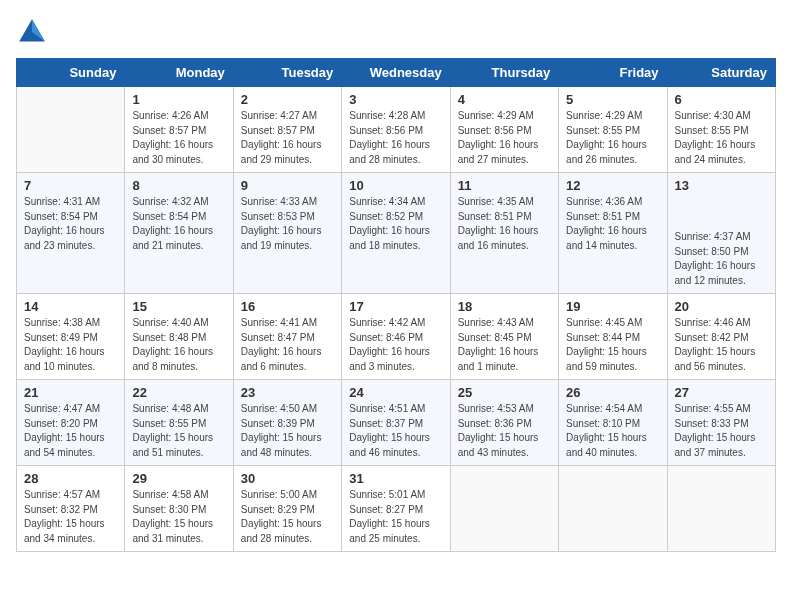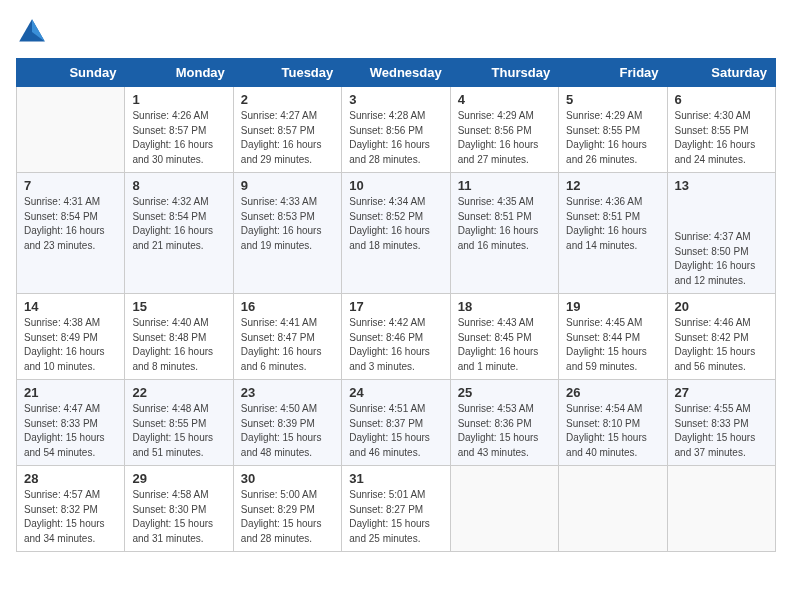--- a/index.html
+++ b/index.html
@@ -258,21 +258,21 @@
           <span class="day-num">20</span>
           <div class="day-info" style="white-space: pre-line;">Sunrise: 4:46 AM
 Sunset: 8:42 PM
 Daylight: 15 hours and 56 minutes.</div>
         </td>
       </tr>
       <tr>
         <td>
           <span class="day-num">21</span>
           <div class="day-info" style="white-space: pre-line;">Sunrise: 4:47 AM
-Sunset: 8:33 PM
+Sunset: 8:20 PM
 Daylight: 15 hours and 54 minutes.</div>
         </td>
         <td>
           <span class="day-num">22</span>
           <div class="day-info" style="white-space: pre-line;">Sunrise: 4:48 AM
 Sunset: 8:55 PM
 Daylight: 15 hours and 51 minutes.</div>
         </td>
         <td>
           <span class="day-num">23</span>

